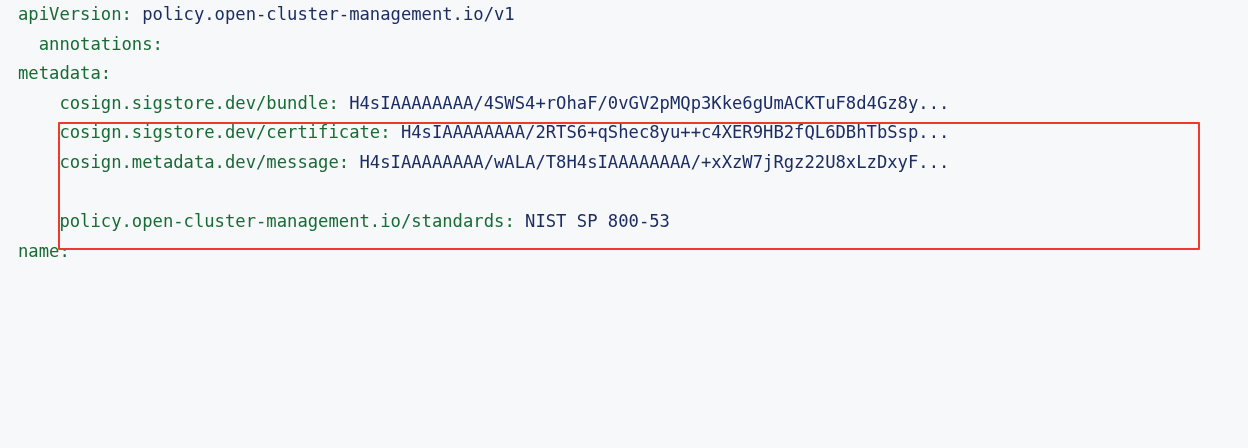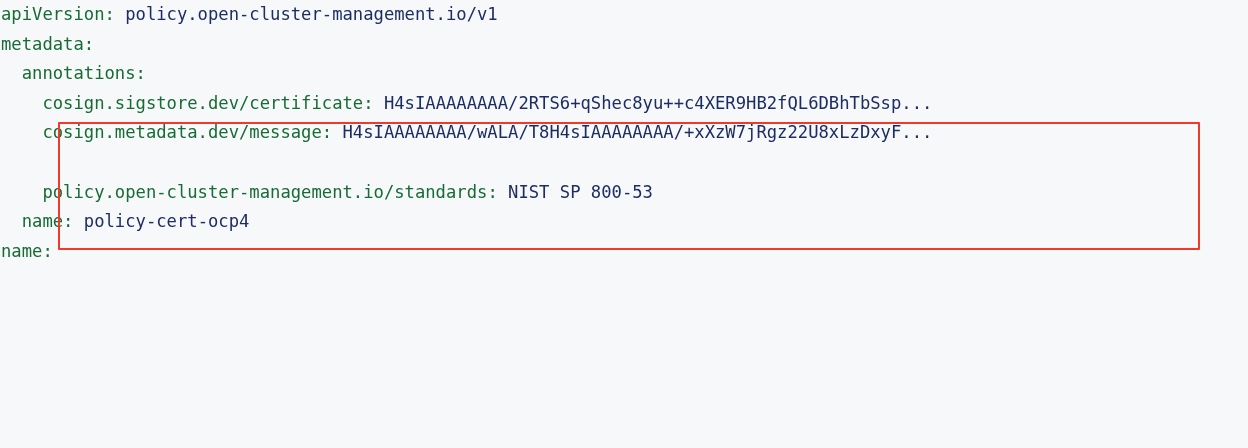--- a/index.html
+++ b/index.html
@@ -20,21 +20,21 @@
     background: #f7f8fa;
     padding: 0;
     box-sizing: border-box;
   }
   .line {
     height: 29.6px;
     line-height: 29.6px;
     font-size: 17.2px;
     white-space: pre;
     letter-spacing: 0px;
-    padding-left: 1px;
+    padding-left: 18px;
     box-sizing: border-box;
   }
   .k { color: #176b34; }
   .v { color: #1c2d63; }
   .p { color: #176b34; }
   .cont { color: #1c2d63; }
 
   
   #highlight-box {
     position: absolute;
@@ -47,23 +47,23 @@
     box-sizing: border-box;
     pointer-events: none;
   }
 </style>
 </head>
 <body>
 
 <div id="code">
   <div id="lines-container">
       <div class="line"><span></span><span class="k">apiVersion</span><span class="p">: </span><span class="v">policy.open-cluster-management.io/v1</span></div>
+      <div class="line"><span>  </span><span class="k">annotations</span><span class="p">:</span></div>
       <div class="line"><span></span><span class="k">metadata</span><span class="p">:</span></div>
-      <div class="line"><span>  </span><span class="k">annotations</span><span class="p">:</span></div>
+      <div class="line"><span>    </span><span class="k">cosign.sigstore.dev/bundle</span><span class="p">: </span><span class="v">H4sIAAAAAAAA/4SWS4+rOhaF/0vGV2pMQp3Kke6gUmACKTuF8d4Gz8y...</span></div>
       <div class="line"><span>    </span><span class="k">cosign.sigstore.dev/certificate</span><span class="p">: </span><span class="v">H4sIAAAAAAAA/2RTS6+qShec8yu++c4XER9HB2fQL6DBhTbSsp...</span></div>
       <div class="line"><span>    </span><span class="k">cosign.metadata.dev/message</span><span class="p">: </span><span class="v">H4sIAAAAAAAA/wALA/T8H4sIAAAAAAAA/+xXzW7jRgz22U8xLzDxyF...</span></div>
       <div class="line"><span>      </span></div>
       <div class="line"><span>    </span><span class="k">policy.open-cluster-management.io/standards</span><span class="p">: </span><span class="v">NIST SP 800-53</span></div>
-      <div class="line"><span>  </span><span class="k">name</span><span class="p">: </span><span class="v">policy-cert-ocp4</span></div>
       <div class="line"><span></span><span class="k">name</span><span class="p">:</span></div>
     </div>
   <div id="highlight-box"></div>
 </div>
 
 </body></html>

